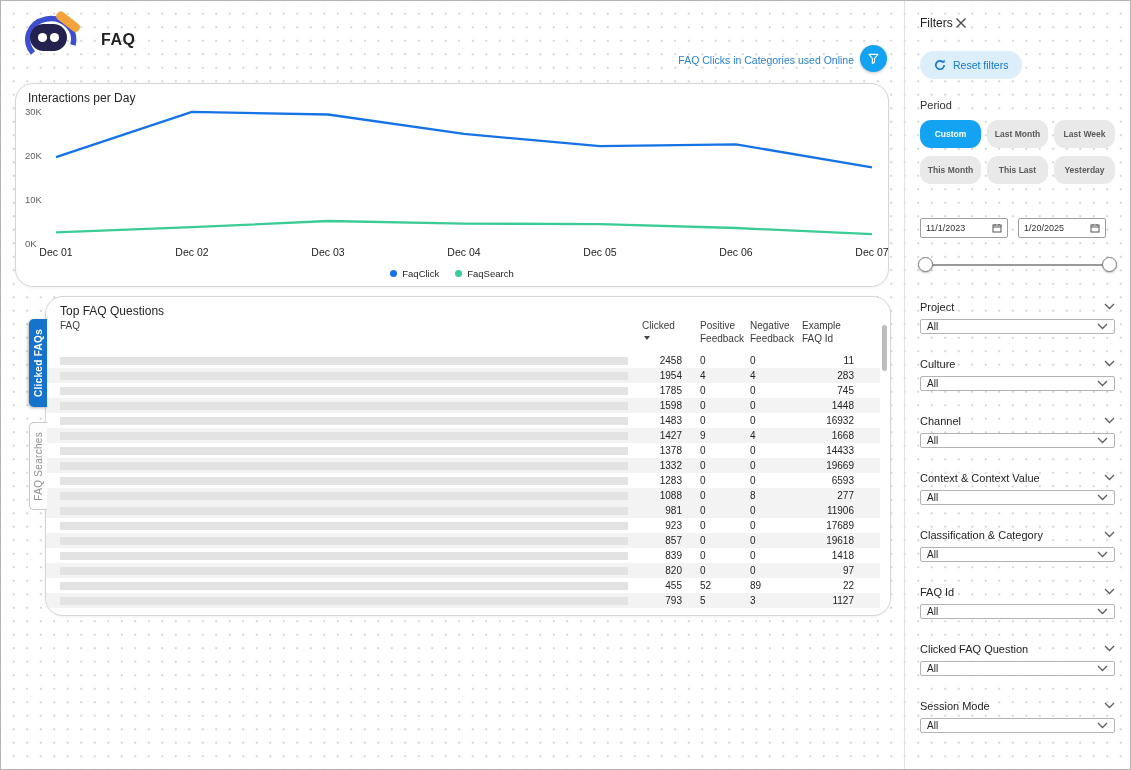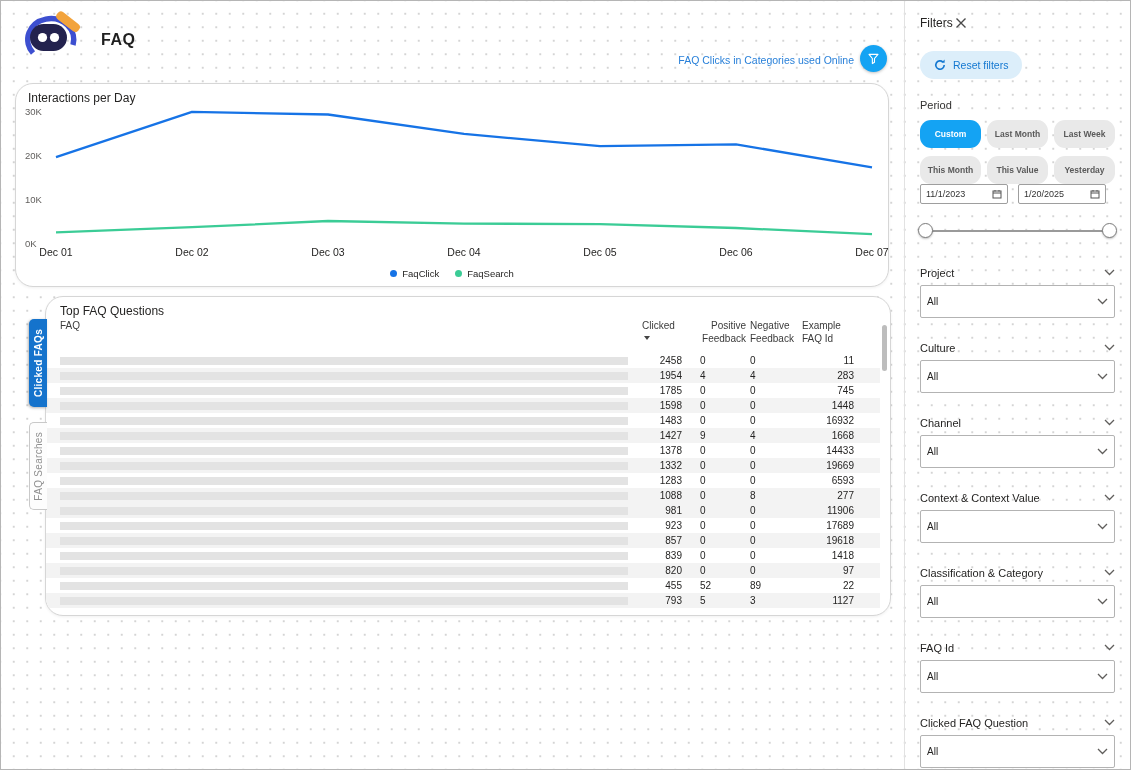--- a/index.html
+++ b/index.html
@@ -24,21 +24,21 @@
   .xlab{position:absolute;top:162px;width:80px;text-align:center;font-size:10.5px;color:#252423;}
   .legend{position:absolute;left:0;right:0;top:184px;display:flex;justify-content:center;gap:16px;}
   .lg-item{display:flex;align-items:center;gap:5px;font-size:9.5px;color:#252423;cursor:pointer;}
   .lg-item .dot{width:7px;height:7px;border-radius:50%;display:inline-block;}
 
   
   .table-card{left:44px;top:295px;width:846px;height:320px;overflow:hidden;}
   .thead{position:absolute;left:0;top:23px;width:100%;display:grid;grid-template-columns:582px 40px 64px 50px 58px;padding-left:14px;font-size:10px;color:#3b3b3b;line-height:1.25;align-items:start;}
   .th{cursor:pointer;}
   .th.clicked{text-align:left;}
-  .th.positive{padding-left:18px;text-align:right;}
+  .th.positive{padding-left:18px;}
   .th.negative{padding-left:4px;}
   .th.example{padding-left:6px;}
   .sort-arrow{display:block;margin:3px 0 0 2px;width:0;height:0;border-left:3.5px solid transparent;border-right:3.5px solid transparent;border-top:4.5px solid #444;}
   .tbody{position:absolute;top:56px;left:0;right:10px;bottom:1px;overflow:hidden;}
   .trow{display:grid;grid-template-columns:582px 40px 64px 50px 58px;height:15px;align-items:center;padding-left:14px;font-size:10px;color:#252423;cursor:pointer;}
   .trow.alt{background:#f3f3f3;}
   .cell.r{text-align:right;}
   .cell.pos{padding-left:18px;}
   .cell.neg{padding-left:4px;}
   .redact{display:block;height:8px;width:568px;background:#e3e3e3;}
@@ -54,32 +54,32 @@
   
   .filter-panel{position:absolute;top:0;right:0;width:226px;height:100%;border-left:1px solid #e2e2e2;padding:14px 15px;z-index:1;}
   .fp-head{display:flex;align-items:center;}
   .fp-title{font-size:12px;color:#252423;}
   .close-btn{cursor:pointer;display:flex;padding:2px;}
   .reset-btn{margin-top:20px;display:inline-flex;align-items:center;gap:7px;background:#dceefa;border-radius:15px;padding:8px 14px;font-size:10.5px;color:#1478d1;cursor:pointer;}
   .period-label{margin-top:20px;font-size:11px;color:#323130;}
   .pbtns{margin-top:9px;display:grid;grid-template-columns:repeat(3,1fr);gap:8px 6px;}
   .pbtn{height:28px;border-radius:11px;background:#e9e9e9;color:#5a5a5a;font-size:8.5px;font-weight:700;display:flex;align-items:center;justify-content:center;cursor:pointer;}
   .pbtn.active{background:#14a3f3;color:#fff;}
-  .dates{display:flex;gap:10px;align-items:flex-end;}
+  .dates{margin-top:34px;display:flex;gap:10px;align-items:flex-end;}
   .date-box{width:88px;height:20px;border:1px solid #9e9e9e;border-radius:2px;display:flex;align-items:center;justify-content:space-between;padding:0 5px;font-size:9px;color:#333;background:#fff;cursor:text;}
   .slider{position:relative;margin-top:18px;height:18px;}
   .slider .track{position:absolute;left:4px;right:4px;top:8px;height:2px;background:#9a9a9a;}
   .handle{position:absolute;top:1px;width:15px;height:15px;border-radius:50%;background:#fff;border:1px solid #7d7d7d;box-shadow:0 1px 2px rgba(0,0,0,0.25);cursor:grab;}
   .handle.left{left:-2px;}
   .handle.right{right:-2px;}
   .fsec{margin-top:23px;}
   .fsec:first-of-type{margin-top:26px;}
   .lbl-row{display:flex;justify-content:space-between;align-items:center;font-size:11px;color:#252423;height:13px;text-align:center;}
   .chev{display:flex;cursor:pointer;}
-  .fsel{margin-top:6px;height:33px;border:1px solid #b3b3b3;border-radius:2px;background:#fff;display:flex;align-items:center;justify-content:space-between;padding:0 6px;font-size:10px;color:#252423;cursor:pointer;}
+  .fsel{margin-top:6px;height:15px;border:1px solid #b3b3b3;border-radius:2px;background:#fff;display:flex;align-items:center;justify-content:space-between;padding:0 6px;font-size:10px;color:#252423;cursor:pointer;}
   .cal-icon{display:flex;}
 </style>
 </head>
 <body>
 
 <div class="page">
 
   <div class="logo">
     <svg width="60" height="56" viewBox="0 0 60 56">
       <path d="M10 42 A 23 21 0 1 1 50 34" stroke="#3d4fd0" stroke-width="5.5" fill="none"></path>
@@ -330,21 +330,21 @@
       </span>
       <span>Reset filters</span>
     </div>
 
     <div class="period-label">Period</div>
     <div class="pbtns">
         <div class="pbtn active">Custom</div>
         <div class="pbtn">Last Month</div>
         <div class="pbtn">Last Week</div>
         <div class="pbtn">This Month</div>
-        <div class="pbtn">This Value</div>
+        <div class="pbtn">This Last</div>
         <div class="pbtn">Yesterday</div>
       </div>
 
     <div class="dates">
       <div class="date-box">
         <span>11/1/2023</span>
         <span class="cal-icon">
           <svg width="10" height="10" viewBox="0 0 10 10">
               <rect x="1" y="2" width="8" height="7" fill="none" stroke="#555"></rect>
               <line x1="1" y1="4" x2="9" y2="4" stroke="#555"></line>

